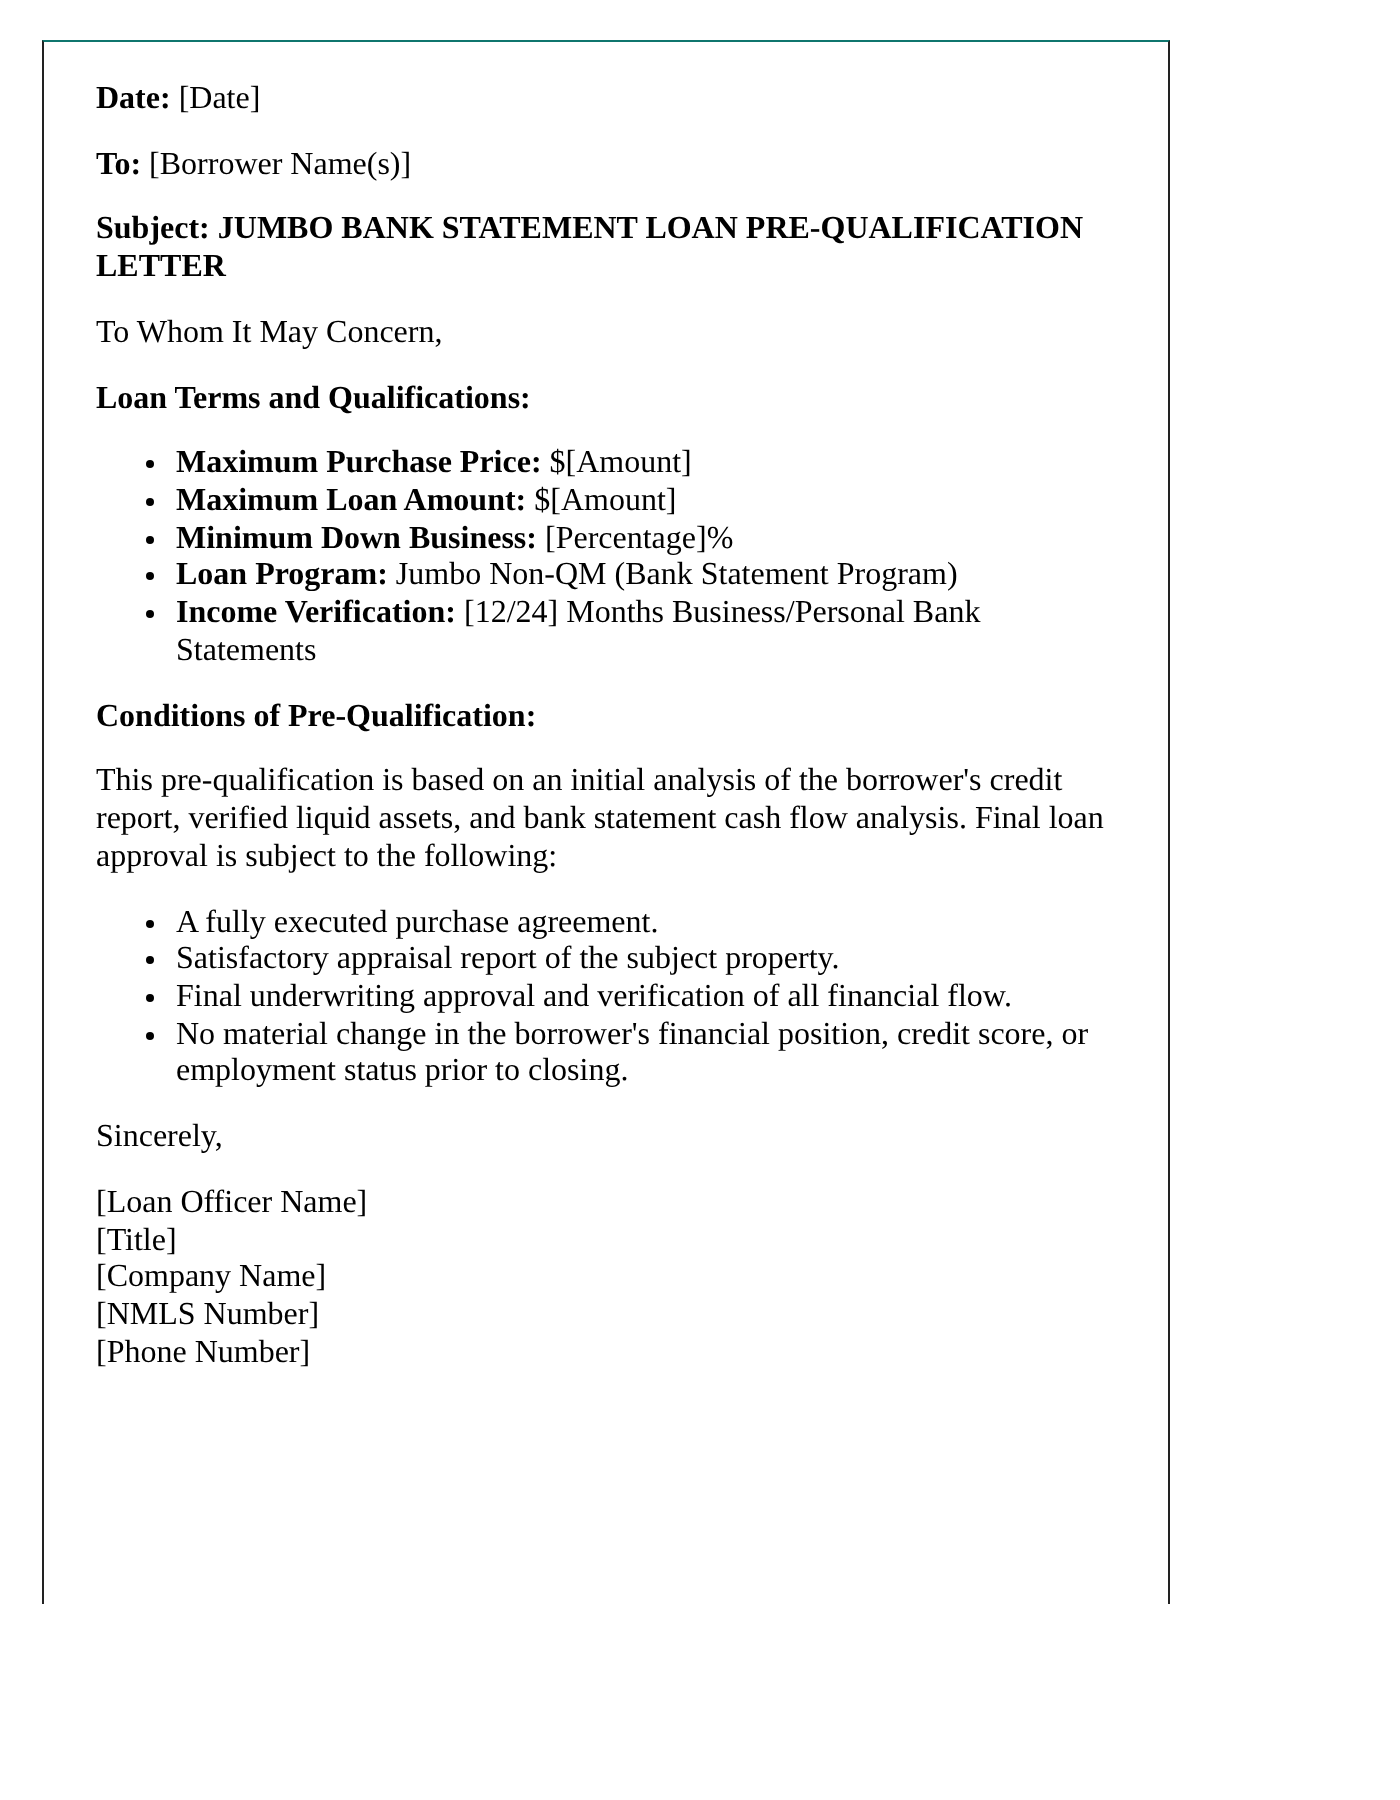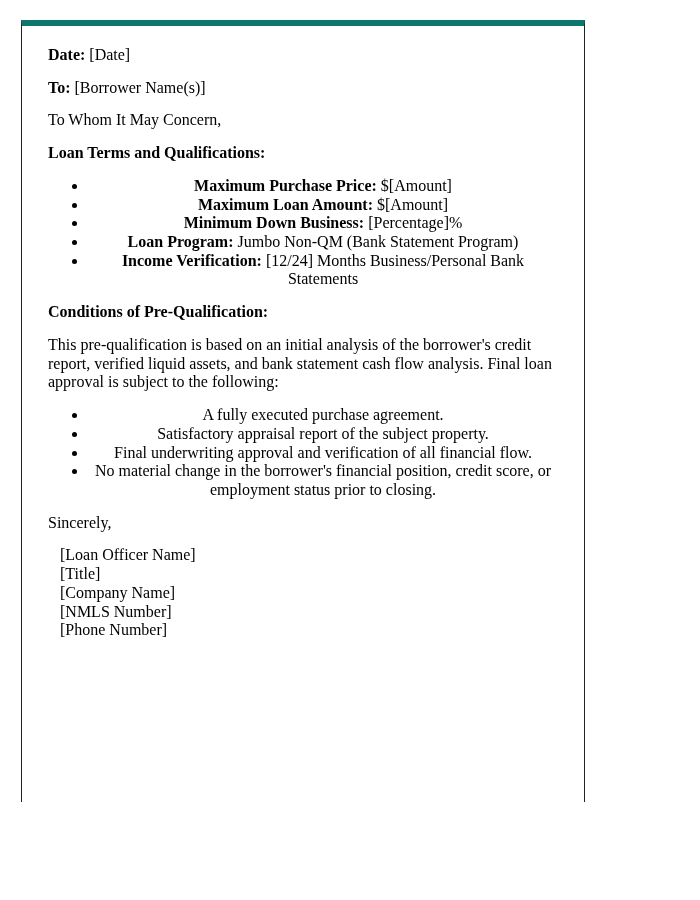--- a/index.html
+++ b/index.html
@@ -10,51 +10,52 @@
     height: 900px;
     font-family: "Liberation Serif", "DejaVu Serif", serif;
     font-size: 16px;
     color: #000000;
   }
   .letter-frame {
     box-sizing: border-box;
     width: 564px;
     height: 782px;
     margin: 20px 0 0 21px;
-    border-top: 6px solid #0f766e;
+    border-top: 1px solid #0f766e;
     border-left: 1px solid #222222;
     border-right: 1px solid #222222;
     border-bottom: none;
     padding: 6px 26px 0 26px;
     overflow: visible;
     line-height: 1.17;
   }
   .para { margin: 14px 0; }
   .bold { font-weight: bold; }
   ul.bullet-list {
     margin: 14px 0;
     padding-left: 40px;
     list-style-type: disc;
   }
-  ul.bullet-list li { margin: 0; text-align: center; }
-  .sig-line { margin: 12px; }
+  ul.bullet-list li { margin: 0; }
+  .sig-line { margin: 0; }
 </style>
 </head>
 <body>
 
 <div class="letter-frame">
 
   <p class="para">
     <strong>Date:</strong><span> [Date]</span>
   </p>
 
   <p class="para">
     <span><strong>To:</strong><span> [Borrower Name(s)]</span></span><br>
   </p>
 
+  <p class="para bold">Subject: JUMBO BANK STATEMENT LOAN PRE-QUALIFICATION LETTER</p>
 
   <p class="para">To Whom It May Concern,</p>
 
 
   <p class="para bold">Loan Terms and Qualifications:</p>
 
   <ul class="bullet-list">
     <li><strong>Maximum Purchase Price:</strong><span> $[Amount]</span></li>
     <li><strong>Maximum Loan Amount:</strong><span> $[Amount]</span></li>
     <li><strong>Minimum Down Business:</strong><span> [Percentage]%</span></li>

